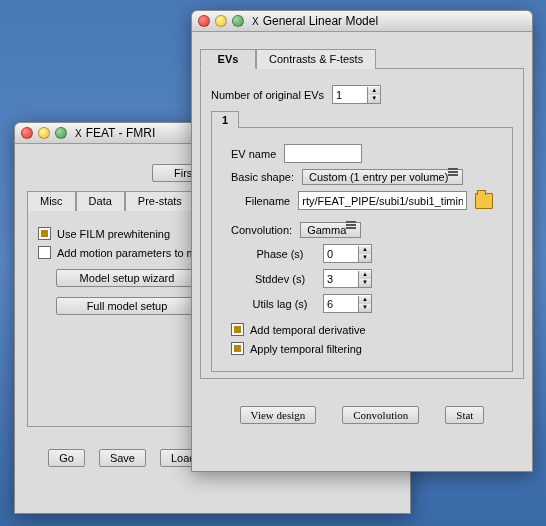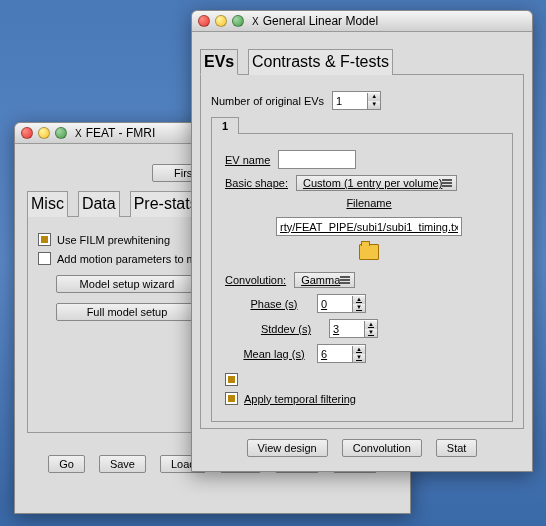--- a/index.html
+++ b/index.html
@@ -60,24 +60,24 @@
     cursor: default;
   }
   .tabs {
     display: flex;
     margin-top: 8px;
     border-bottom: 1px solid #999;
   }
   .tab {
     border: 1px solid #999;
     border-bottom: none;
-    padding: 3px 3px;
+    padding: 3px 12px;
     background: #e5e5e5;
-    margin-right: 10px;
-    font-size: 16px;
+    margin-right: 0;
+    font-size: 11px;
     position: relative;
     top: 1px;
   }
   .tab.active {
     background: #dcdcdc;
     top: 1px;
     border-bottom: 1px solid #dcdcdc;
     font-weight: bold;
   }
   .panel {
@@ -134,21 +134,20 @@
   }
   .spinner .arrows span {
     height: 8px;
     font-size: 6px;
     line-height: 7px;
     text-align: center;
     background: linear-gradient(#f0f0f0,#d0d0d0);
   }
   .dropdown {
     display: inline-flex;
-    align-items: center;
     border: 1px solid #888;
     background: linear-gradient(#f0f0f0,#d8d8d8);
     padding: 1px 4px 1px 6px;
     font-size: 11px;
     gap: 0;
   }
   .dropdown .dd-icon {
     width: 10px;
     height: 2px;
     background: #555;
@@ -193,22 +192,21 @@
     padding: 2px 10px;
     background: #dcdcdc;
     font-weight: bold;
     font-size: 11px;
     position: relative;
     top: 1px;
   }
   .inner-panel {
     border: 1px solid #999;
     border-top: none;
-    padding: 10px 13px;
-    text-decoration: underline;
+    padding: 10px 19px;
   }
 </style>
 </head>
 <body>
 
 <div class="window" style="left:14px; top:122px; width:395px; height:390px;">
   <div class="titlebar">
     <div class="traffic">
       <span class="tl-red"></span>
       <span class="tl-yellow"></span>
@@ -287,21 +285,21 @@
           <span class="label">EV name</span>
           <input class="input-text" style="width: 70px;" value="">
         </div>
         <div class="row">
           <span class="label">Basic shape:</span>
           <span class="dropdown">
             <span>Custom (1 entry per volume)</span>
             <span class="dd-icon"></span>
           </span>
         </div>
-        <div class="row" style="margin-left:14px;flex-direction:column;">
+        <div class="row" style="margin-left:14px;">
           <span class="label">Filename</span>
           <input class="input-text" style="width: 178px;" value="rty/FEAT_PIPE/subi1/subi1_timing.txt">
           <span class="folder-icon"></span>
         </div>
         <div class="row" style="margin-top:12px;">
           <span class="label">Convolution:</span>
           <span class="dropdown">
             <span>Gamma</span>
             <span class="dd-icon"></span>
           </span>
@@ -311,48 +309,49 @@
             <span class="label" style="width:70px;">Phase (s)</span>
             <span class="spinner">
               <span class="val">0</span>
               <span class="arrows">
                   <span>▲</span>
                   <span>▼</span>
                 </span>
             </span>
           </div>
           <div class="row">
-            <span class="label" style="width:70px;margin-left:12px;">Stddev (s)</span>
+            <span class="label" style="width:70px;">Stddev (s)</span>
             <span class="spinner">
               <span class="val">3</span>
               <span class="arrows">
                   <span>▲</span>
                   <span>▼</span>
                 </span>
             </span>
           </div>
           <div class="row">
-            <span class="label" style="width:70px;">Mean lag (s)</span>
+            <span class="label" style="width:70px;">Utils lag (s)</span>
             <span class="spinner">
               <span class="val">6</span>
               <span class="arrows">
                   <span>▲</span>
                   <span>▼</span>
                 </span>
             </span>
           </div>
         </div>
         <div class="check" style="margin-top:10px;">
           <span class="checkbox checked"></span>
+          <span>Add temporal derivative</span>
         </div>
         <div class="check">
           <span class="checkbox checked"></span>
           <span>Apply temporal filtering</span>
         </div>
       </div>
     </div>
-    <div class="button-row" style="gap:14px; margin-top:10px;">
+    <div class="button-row" style="gap:26px; margin-top:27px;font-family:Liberation Serif, serif;">
       <span class="btn">View design</span>
       <span class="btn">Convolution</span>
       <span class="btn">Stat</span>
     </div>
   </div>
 </div>
 
 </body></html>

